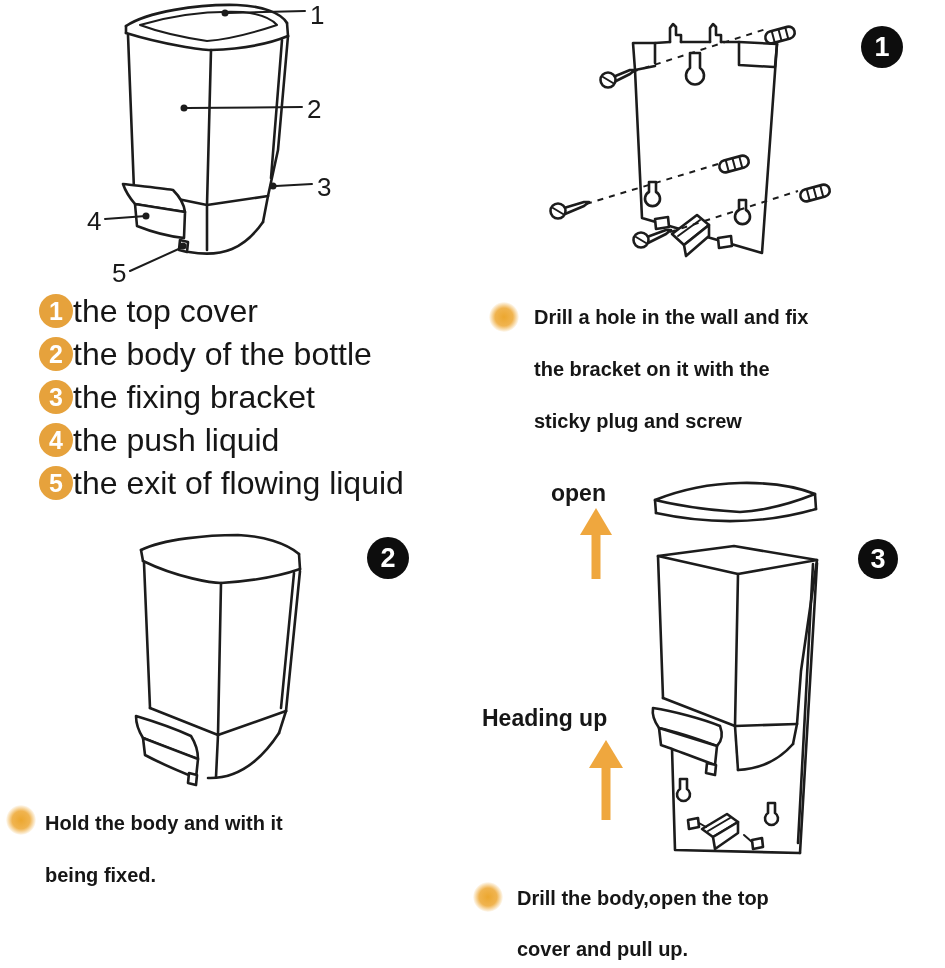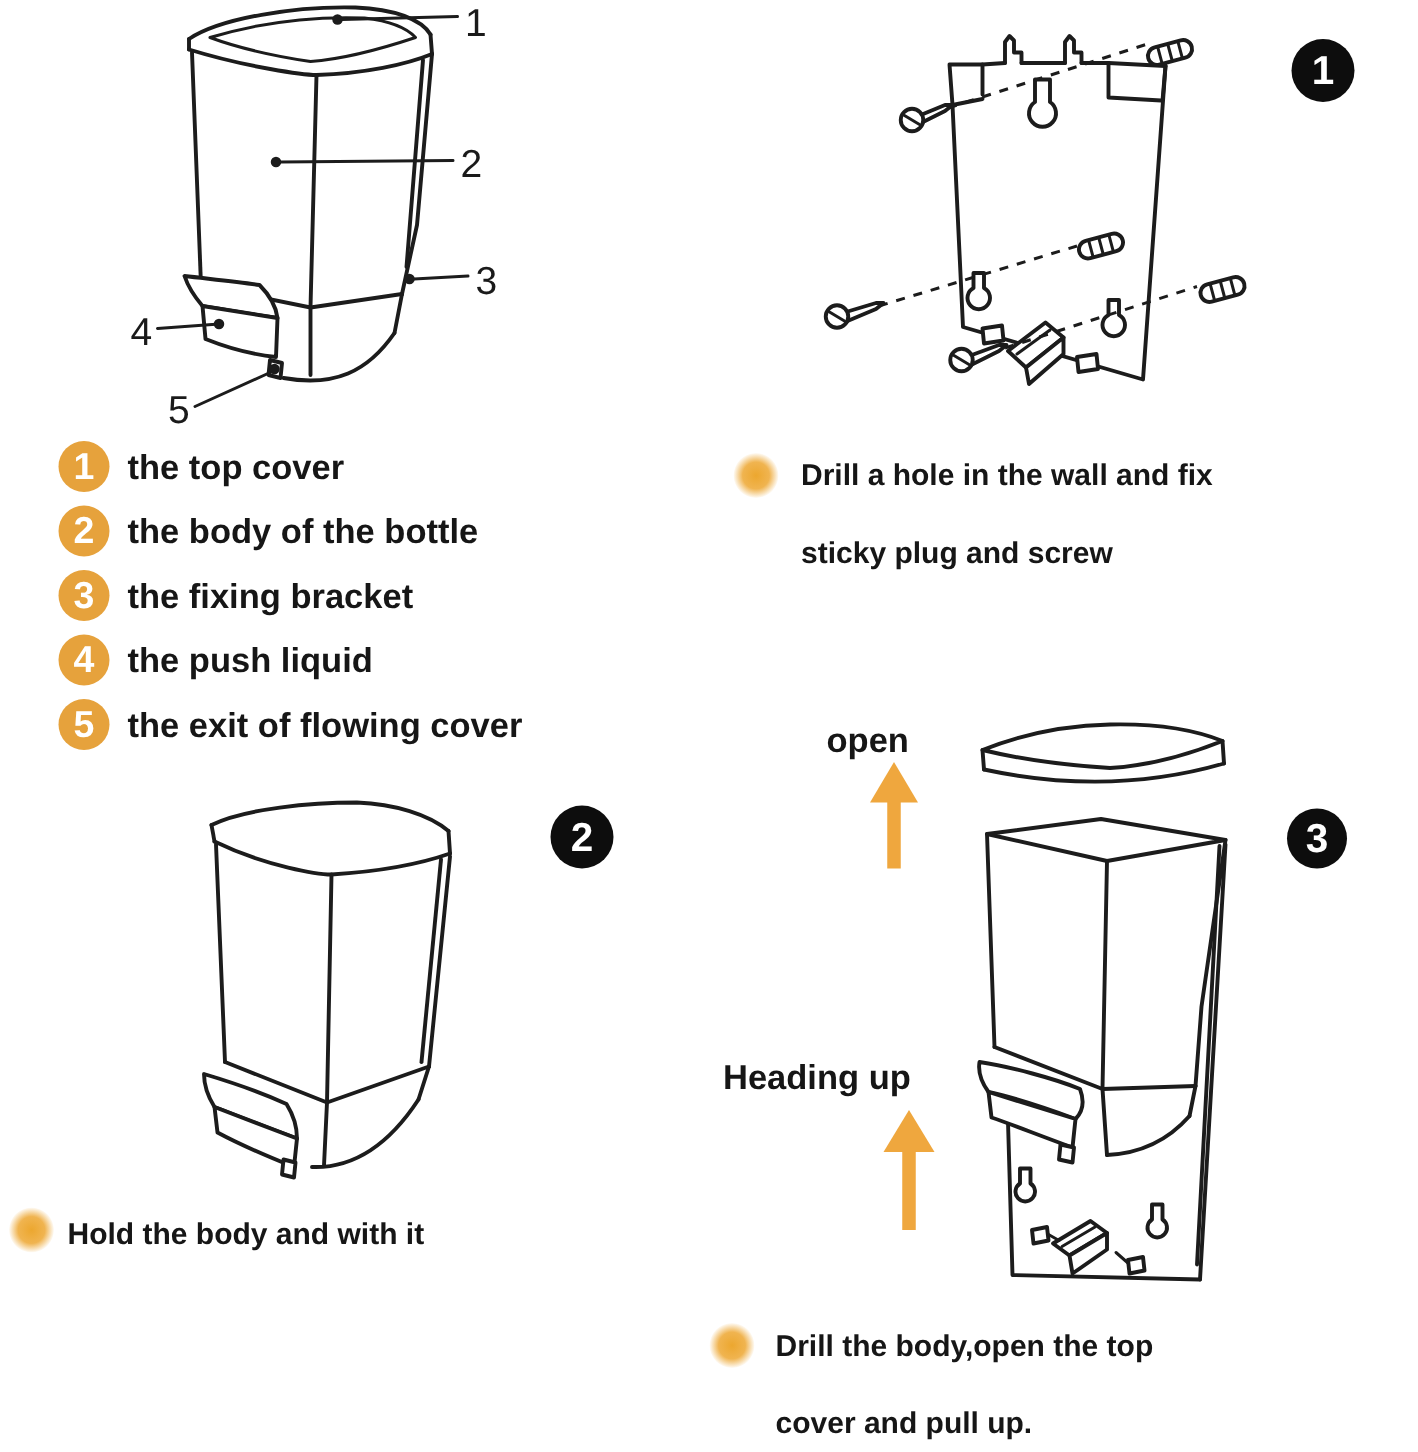--- a/index.html
+++ b/index.html
@@ -13,21 +13,21 @@
   .dash{fill:none;stroke:#1c1c1c;stroke-width:2;stroke-dasharray:6 6;}
   .dot{fill:#1c1c1c;stroke:none;}
   .co{font:26px "Liberation Sans",sans-serif;fill:#1a1a1a;}
   .badge{position:absolute;width:42px;height:42px;border-radius:50%;background:#0d0d0d;
          display:flex;align-items:center;justify-content:center;color:#fff;
          font-size:27px;font-weight:700;}
   .parts{position:absolute;display:flex;flex-direction:column;gap:9px;}
   .part-row{display:flex;align-items:center;height:34px;}
   .pnum{width:34px;height:34px;border-radius:50%;background:#e6a23c;color:#fff;
         display:flex;align-items:center;justify-content:center;font-size:25px;font-weight:700;flex:0 0 34px;}
-  .plabel{margin-left:12px;font-size:23px;font-weight:700;white-space:nowrap;}
+  .plabel{font-size:32px;font-weight:400;white-space:nowrap;}
   .instr{position:absolute;font-size:20px;font-weight:700;line-height:52px;white-space:nowrap;}
   .instr3{line-height:51px;}
   .bullet{position:absolute;width:30px;height:30px;border-radius:50%;
           background:radial-gradient(circle,#eca72f 0%,#f0b450 42%,rgba(240,180,80,0) 72%);}
   .small-label{position:absolute;font-size:23px;font-weight:700;white-space:nowrap;}
   .arrow{fill:#efa73e;stroke:none;}
 </style>
 </head>
 <body>
 
@@ -148,27 +148,28 @@
     <div class="part-row">
       <span class="pnum">3</span>
       <span class="plabel">the fixing bracket</span>
     </div>
     <div class="part-row">
       <span class="pnum">4</span>
       <span class="plabel">the push liquid</span>
     </div>
     <div class="part-row">
       <span class="pnum">5</span>
-      <span class="plabel">the exit of flowing cover</span>
+      <span class="plabel">the exit of flowing liquid</span>
     </div>
   </div>
 
   <div class="bullet" style="left:489px;top:302px"></div>
   <div class="instr" style="left:534px;top:291px">
     <div>Drill a hole in the wall and fix</div>
+    <div>the bracket on it with the</div>
     <div>sticky plug and screw</div>
   </div>
 
   <div class="small-label" style="left:551px;top:480px">open</div>
   <svg class="abs" style="left:578px;top:508px;width:36px;height:72px" viewBox="0 0 36 72">
     <polygon class="arrow" points="18,0 34,27 2,27"></polygon>
     <rect class="arrow" x="13.5" y="26" width="9" height="45"></rect>
   </svg>
 
   <svg class="abs" style="left:650px;top:478px;width:172px;height:56px" viewBox="0 0 172 56">
@@ -239,20 +240,21 @@
 
   <div class="small-label" style="left:482px;top:705px">Heading up</div>
   <svg class="abs" style="left:588px;top:740px;width:36px;height:80px" viewBox="0 0 36 80">
     <polygon class="arrow" points="18,0 35,28 1,28"></polygon>
     <rect class="arrow" x="13.5" y="27" width="9" height="53"></rect>
   </svg>
 
   <div class="bullet" style="left:6px;top:805px"></div>
   <div class="instr" style="left:45px;top:797px">
     <div>Hold the body and with it</div>
+    <div>being fixed.</div>
   </div>
 
   <div class="bullet" style="left:473px;top:882px"></div>
   <div class="instr instr3" style="left:517px;top:873px">
     <div>Drill the body,open the top</div>
     <div>cover and pull up.</div>
   </div>
 
 </div>
 

